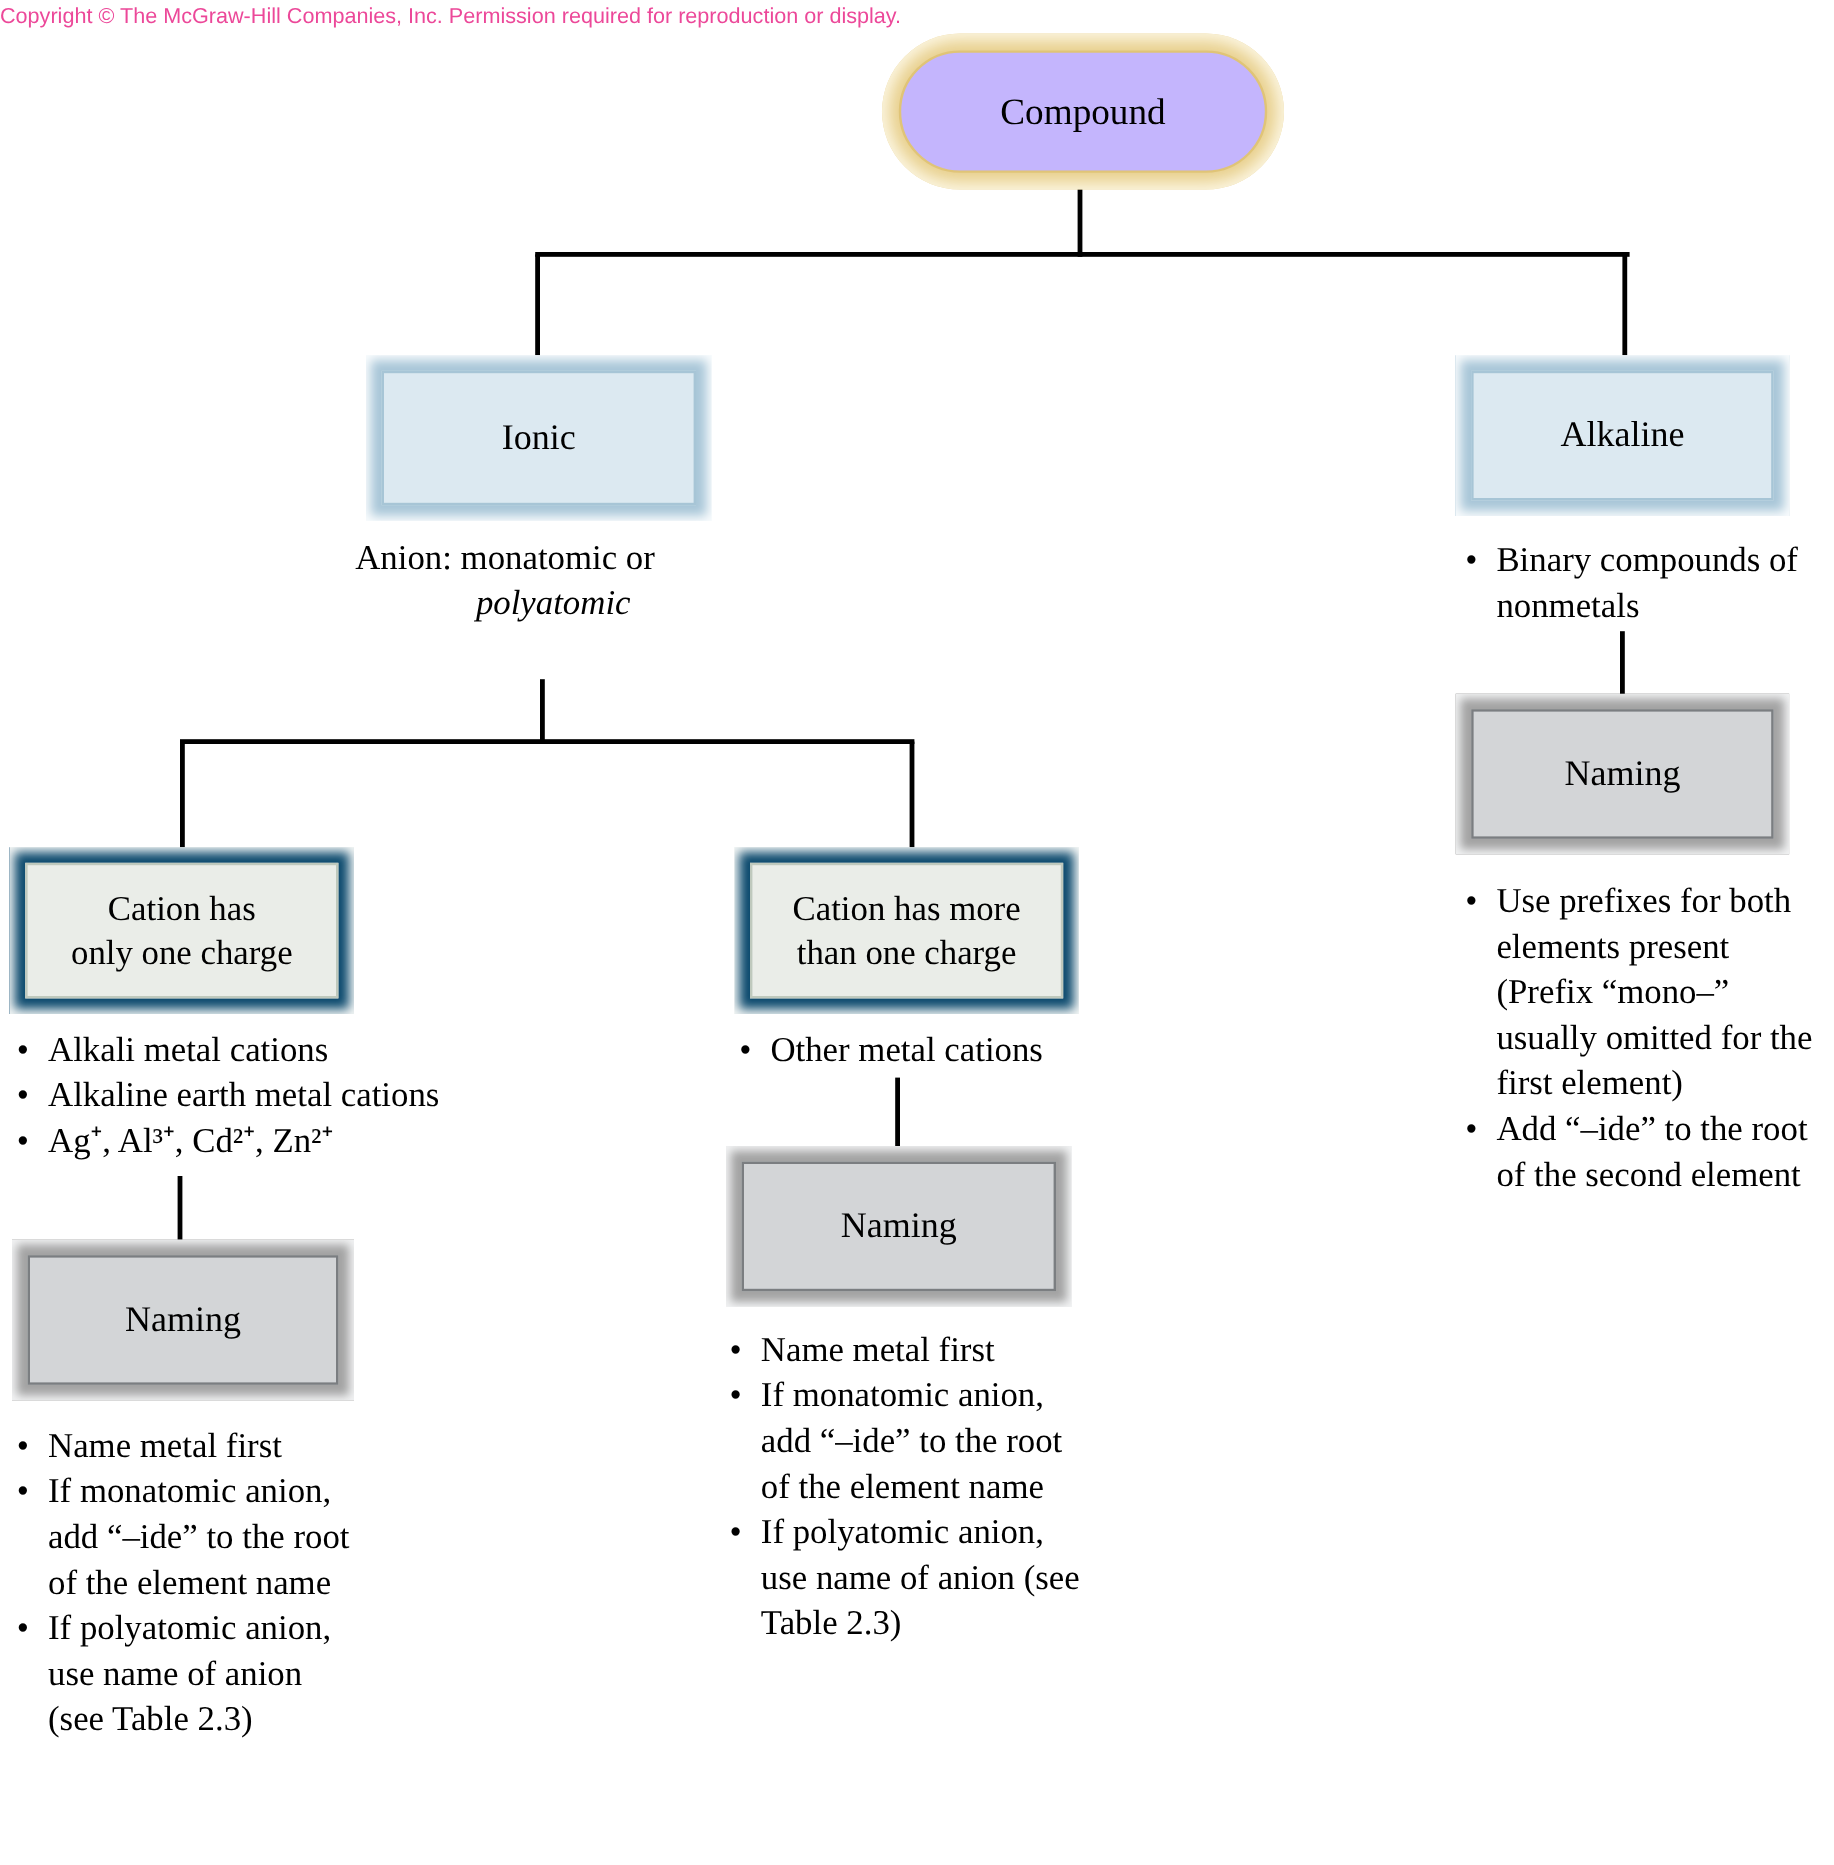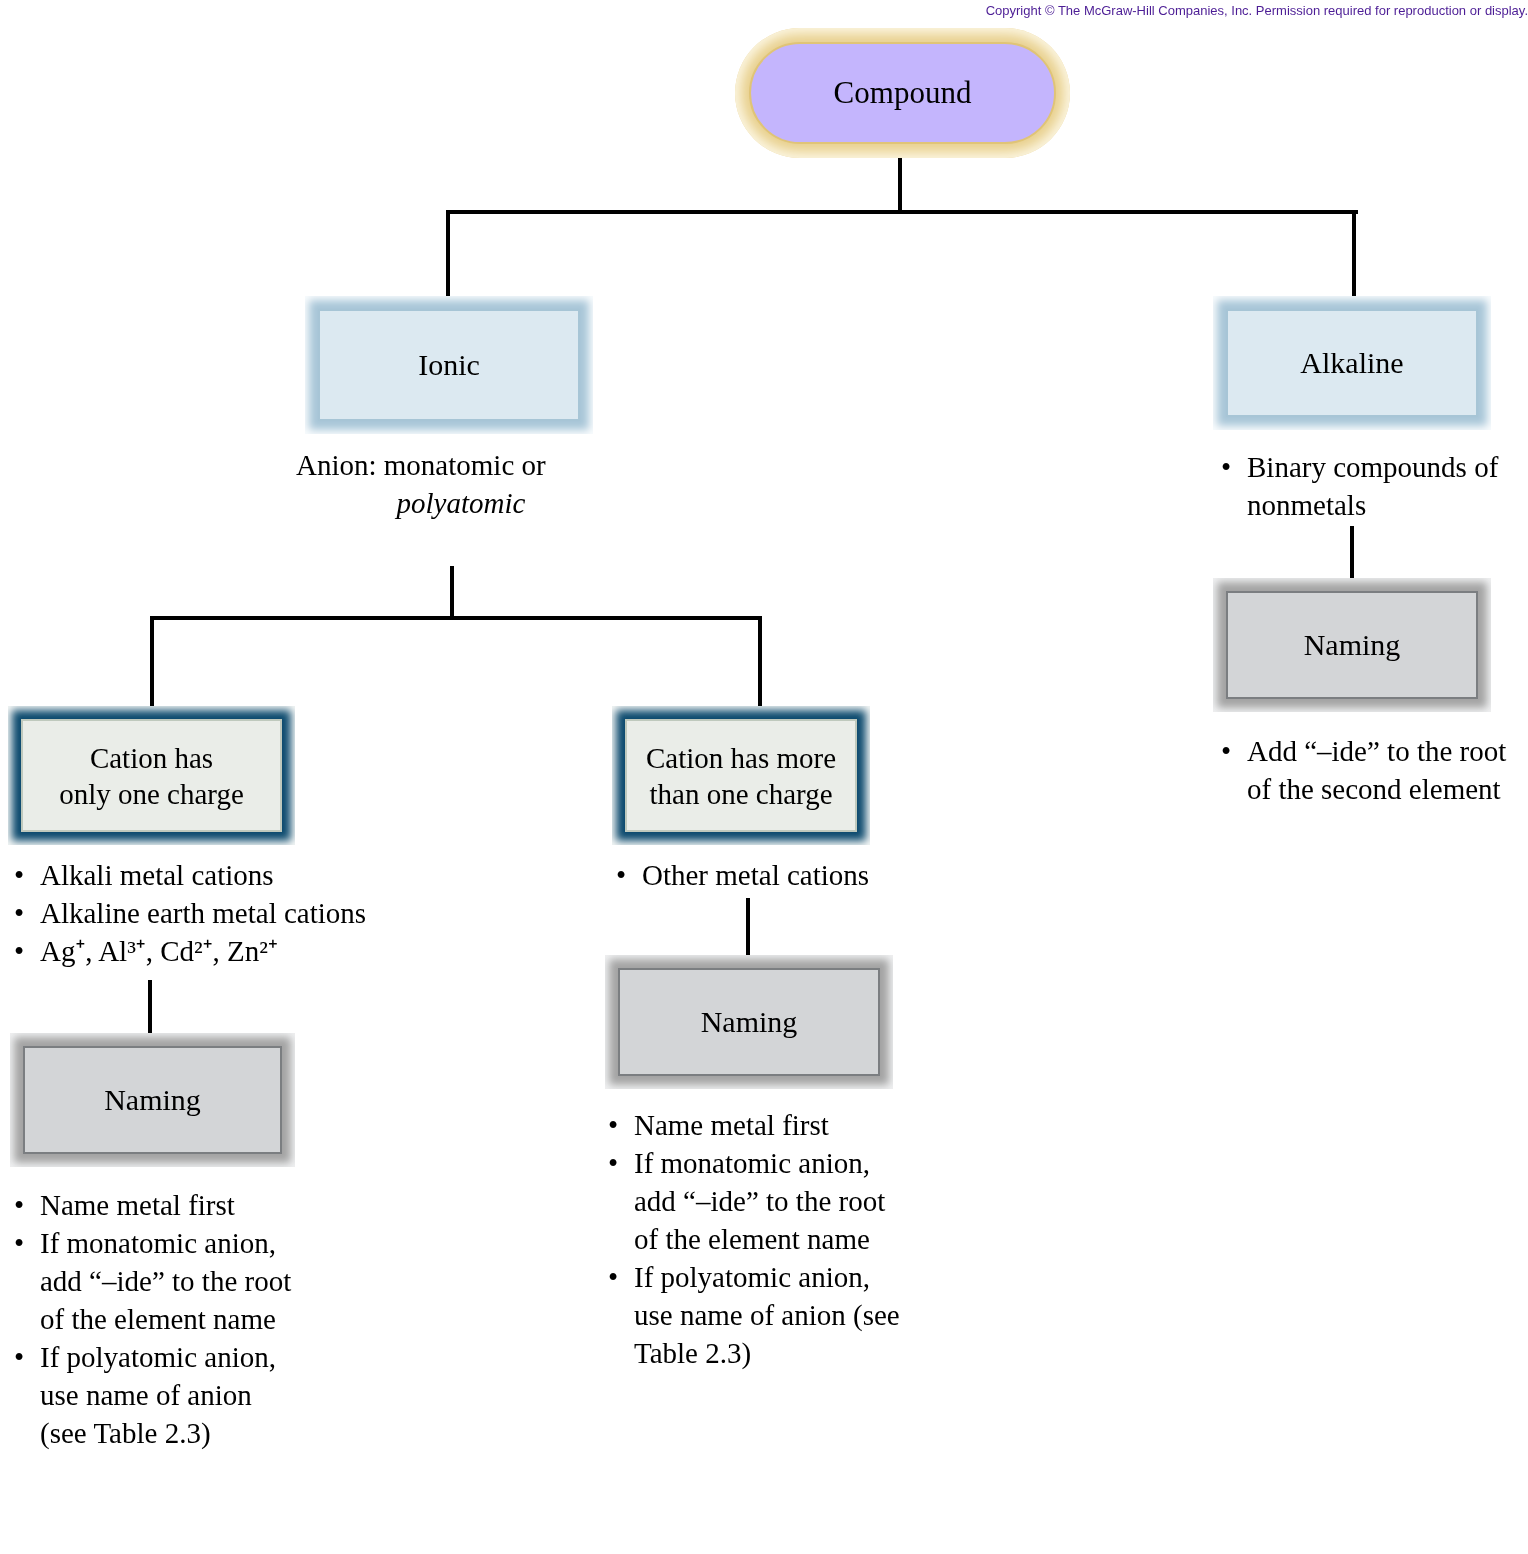--- a/index.html
+++ b/index.html
@@ -1,22 +1,22 @@
 <!DOCTYPE html>
 <html><head>
 <meta charset="utf-8">
 <style>
   html,body { margin:0; padding:0; background:#ffffff; }
   #stage {
     position:relative; width:1528px; height:1554px; background:#ffffff;
     font-family:"Liberation Serif", serif; color:#000;
   }
   .copyright {
-    position:absolute; top:3px; left:0; width:100%; text-align:right;
-    font-family:"Liberation Sans", sans-serif; font-size:13px; color:#4c1d95;
+    position:absolute; top:3px; left:0; width:100%; text-align:left;
+    font-family:"Liberation Sans", sans-serif; font-size:18px; color:#ec4899;
   }
   .line { position:absolute; background:#000; }
 
   
   .frame { position:absolute; box-sizing:border-box; }
   .frame .inner {
     width:100%; height:100%; box-sizing:border-box;
     display:flex; flex-direction:column; align-items:center; justify-content:center;
     text-align:center; font-size:30px; line-height:36px;
   }
@@ -81,31 +81,32 @@
 
   <div class="tblock" style="left:1213px; top:448px; width:300px;">
     <div class="bullet">Binary compounds of nonmetals</div>
   </div>
 
   <div class="frame gray" style="left:1213px; top:578px; width:278px; height:134px;">
     <div class="inner">Naming</div>
   </div>
 
   <div class="tblock" style="left:1213px; top:732px; width:312px;">
+    <div class="bullet">Use prefixes for both elements present (Prefix “mono–” usually omitted for the first element)</div>
     <div class="bullet">Add “–ide” to the root of the second element</div>
   </div>
 
   <div class="frame sage" style="left:8px; top:706px; width:287px; height:139px;">
     <div class="inner" style="font-size:29px;">
       <div>Cation has</div>
       <div>only one charge</div>
     </div>
   </div>
 
-  <div class="frame sage" style="left:612px; top:706px; width:258px; height:139px;">
+  <div class="frame sage" style="left:612px; top:706px; width:287px; height:139px;">
     <div class="inner" style="font-size:29px;">
       <div>Cation has more</div>
       <div>than one charge</div>
     </div>
   </div>
 
   <div class="tblock" style="left:6px; top:856px; width:440px;">
     <div class="bullet">Alkali metal cations</div>
     <div class="bullet">Alkaline earth metal cations</div>
     <div class="bullet">Ag⁺, Al³⁺, Cd²⁺, Zn²⁺</div>

